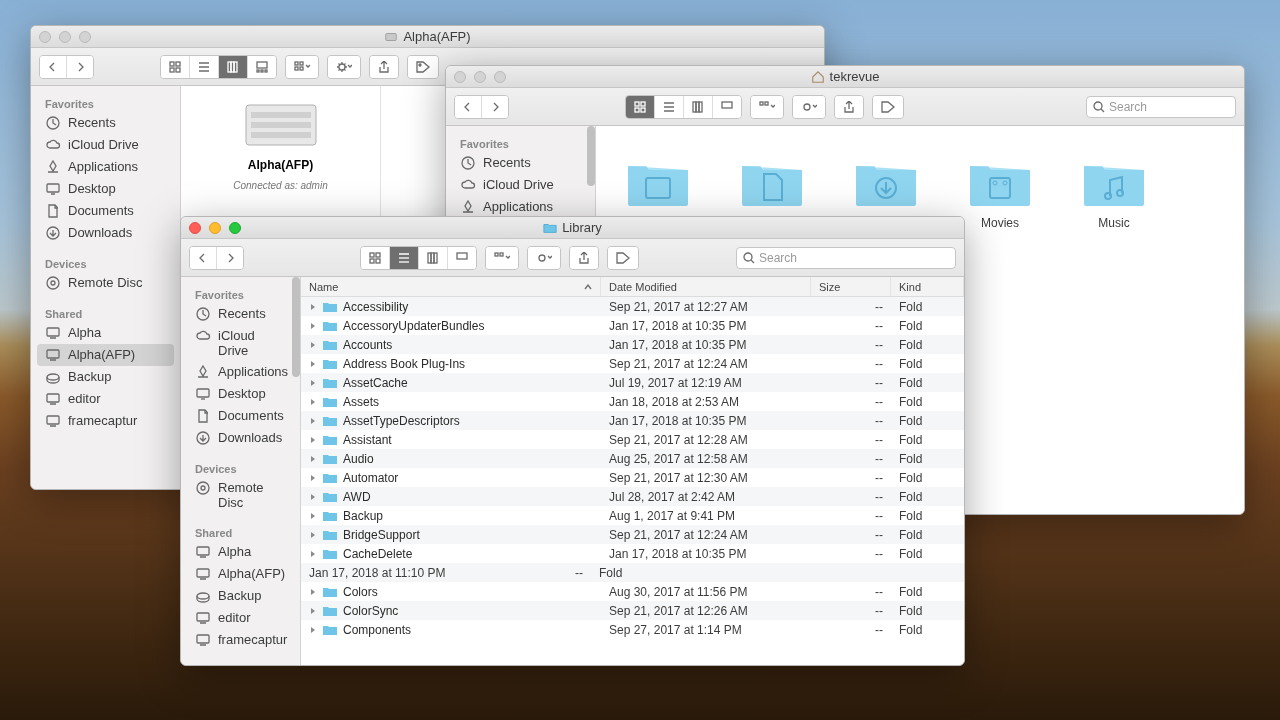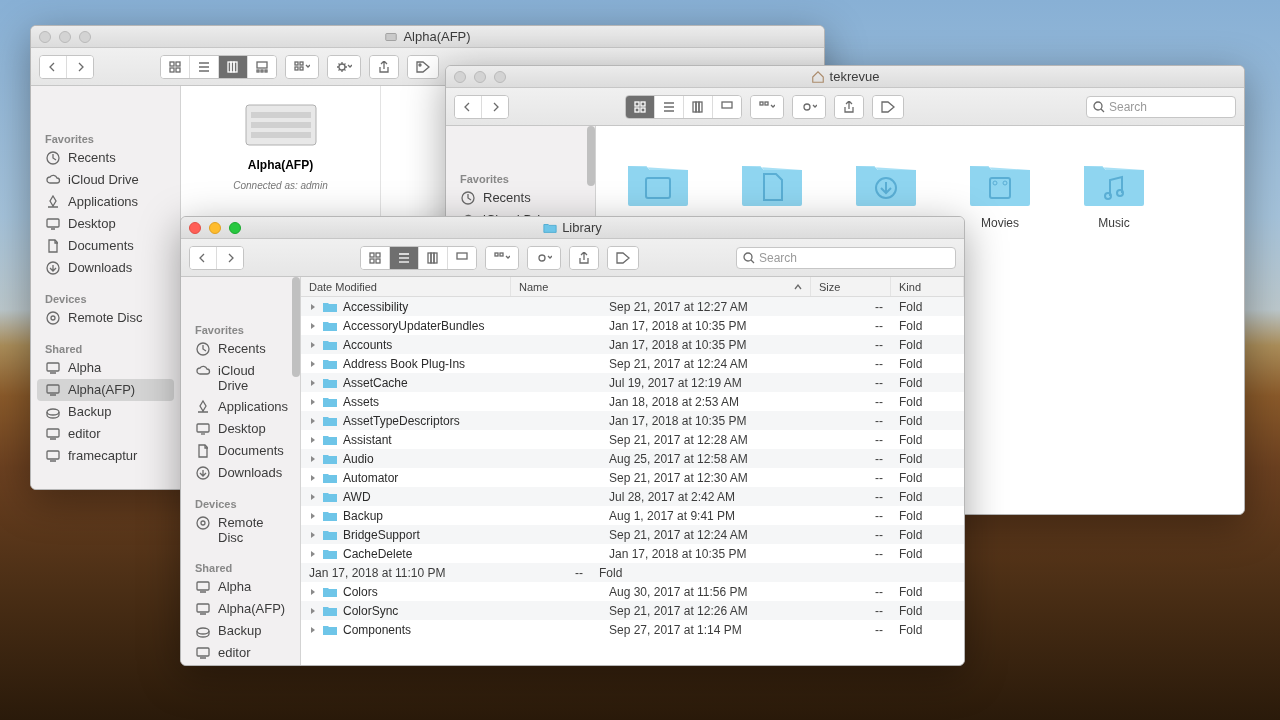--- a/index.html
+++ b/index.html
@@ -16,21 +16,21 @@
 .title { position:absolute; left:0; right:0; text-align:center; font-size:13px; color:#3c3c3c; display:flex; align-items:center; justify-content:center; gap:5px;}
 .toolbar { height:38px; background:linear-gradient(#f0f0f0,#e6e6e6); border-bottom:1px solid #c6c6c6; display:flex; align-items:center; padding:0 8px; gap:8px; }
 .btn-grp { display:flex; background:#fcfcfc; border:1px solid #c4c4c4; border-radius:4px; overflow:hidden;}
 .btn { padding:3px 8px; display:flex; align-items:center; justify-content:center; min-width:26px; height:22px; background:#fff; border-right:1px solid #dcdcdc;}
 .btn:last-child { border-right:none;}
 .btn.active { background:#6f6f6f; }
 .btn.active svg path, .btn.active svg rect, .btn.active svg line { stroke:#fff; }
 .search { margin-left:auto; background:#fff; border:1px solid #c6c6c6; border-radius:4px; height:22px; padding:0 6px; display:flex; align-items:center; gap:4px; font-size:12px; color:#9a9a9a; min-width:150px;}
 .body { display:flex; flex:1; overflow:hidden;}
 .sidebar { width:150px; background:#f2f0f1; border-right:1px solid #d3d3d3; padding:8px 0; font-size:13px; overflow:hidden; position:relative;}
-.sb-heading { color:#888; font-size:11px; font-weight:600; padding:4px 14px 2px;margin-top:35px;}
+.sb-heading { color:#888; font-size:11px; font-weight:600; padding:4px 14px 2px;}
 .sb-item { display:flex; gap:7px; padding:3px 14px; color:#3c3c3c; cursor:default;}
 .sb-item.sel { background:#d4d4d4; border-radius:4px; margin:0 6px; padding:3px 8px;}
 .sb-item svg { width:16px; height:16px; flex-shrink:0;}
 .content { flex:1; background:#fff; overflow:auto; position:relative;}
 .icon-grid { display:flex; gap:50px; padding:30px 30px; }
 .grid-item { display:flex; flex-direction:column; align-items:center; gap:8px; font-size:12px; color:#3c3c3c;}
 .folder-icon { width:64px; height:52px; }
 .list-header { height:20px; background:#f3f3f3; border-bottom:1px solid #dcdcdc; display:flex; font-size:11px; color:#444;}
 .col { padding:3px 8px; border-right:1px solid #e3e3e3; display:flex; align-items:center;}
 .col.cname { width:300px;}
@@ -614,27 +614,27 @@
           <svg viewBox="0 0 16 16" class="icon-stroke" fill="none">
             <rect x="2" y="3" width="12" height="8" rx="1"></rect>
             <path d="M5 13h6"></path>
           </svg>
           <span>framecaptur</span>
         </div>
         <div class="side-scroll" style="height:100px"></div>
       </div>
     <div class="content">
       <div class="list-header">
-        <div class="col cdate">Date Modified</div>
         <div class="col cname">
             <span>Name</span>
             <svg style="margin-left:auto" width="8" height="8">
               <path d="M1 6l3-4 3 4" class="icon-stroke"></path>
             </svg>
           </div>
+        <div class="col cdate">Date Modified</div>
         <div class="col csize">Size</div>
         <div class="col ckind">Kind</div>
       </div>
       <div id="rowsC">
           <div class="row">
     <div class="cell cname">
               <svg class="disclosure" viewBox="0 0 8 8">
                 <path d="M2 1v6l4-3z" fill="#8a8a8a"></path>
               </svg>
               <svg class="mini-folder" viewBox="0 0 16 14">

